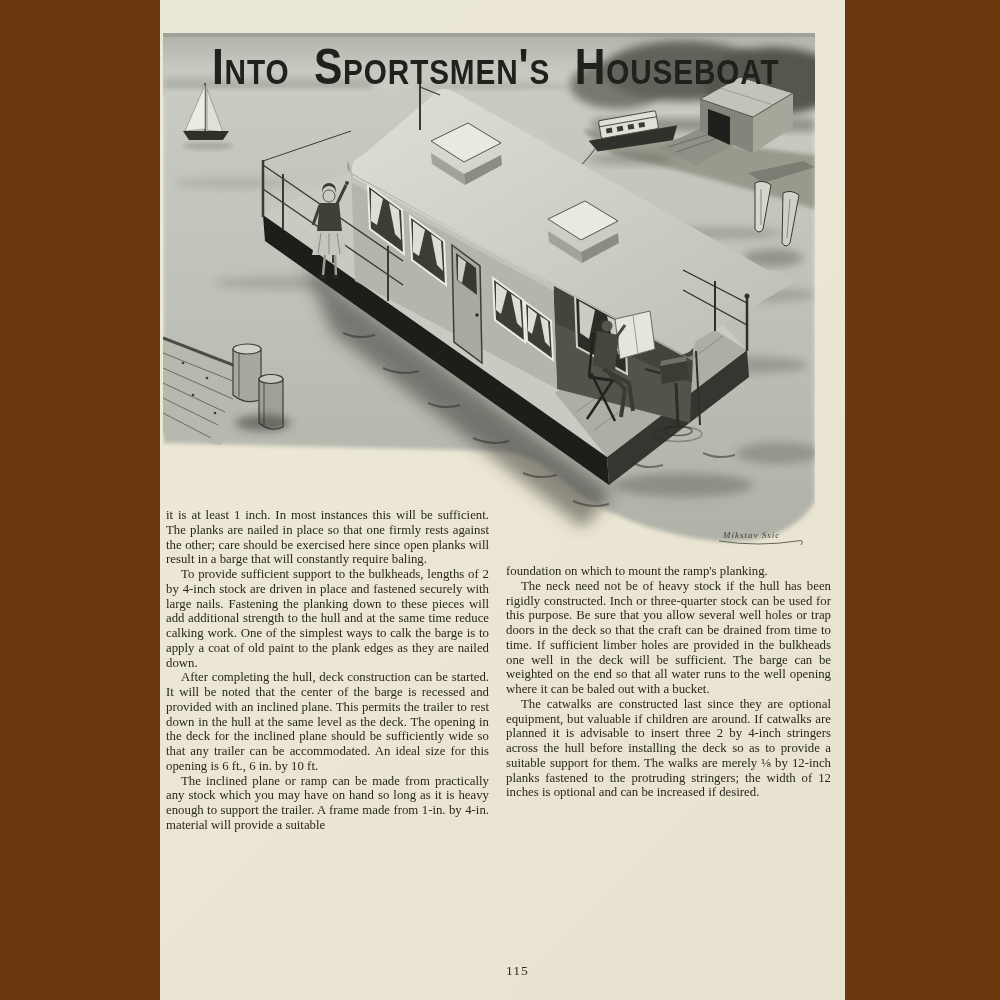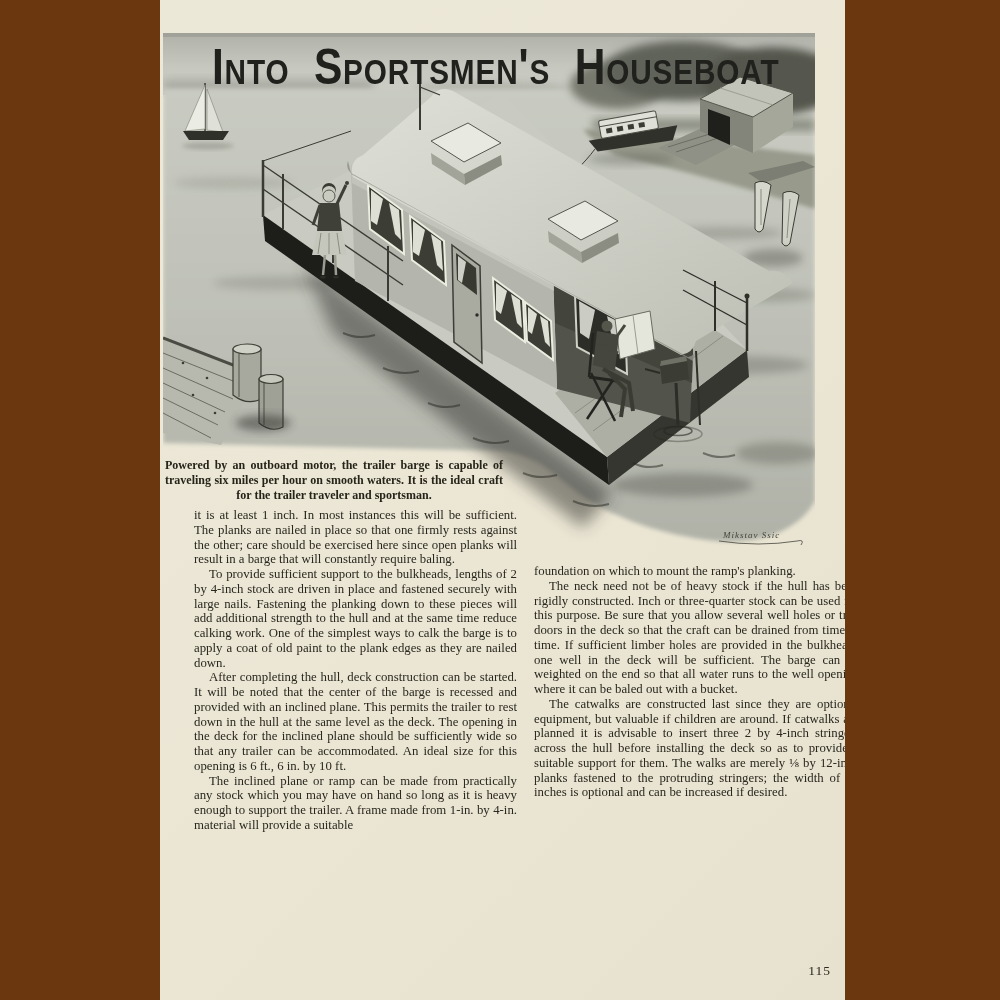--- a/index.html
+++ b/index.html
@@ -28,28 +28,28 @@
     letter-spacing:1px;word-spacing:14px;
     color:#20211d;
     transform:scaleX(0.85);transform-origin:50% 50%;
   }
   .caption{
     position:absolute;left:5px;top:458px;width:338px;
     font-weight:bold;font-size:12px;line-height:15px;
     text-align:justify;text-align-last:center;
     color:#262419;
   }
-  .col{position:absolute;font-size:12.8px;line-height:14.75px;color:#29271e;margin-left:28px;}
+  .col{position:absolute;font-size:12.8px;line-height:14.75px;color:#29271e;}
   .col p{margin:0;text-indent:15px;text-align:justify;}
   .col p:first-child{text-indent:0;}
   .col-left{left:6px;top:508px;width:323px;}
   .col-right{left:346px;top:564px;width:325px;}
   .page-num{
     position:absolute;left:346px;top:963px;width:325px;
-    text-align:right;font-size:13.5px;color:#2b291f;letter-spacing:1px;
+    font-size:13.5px;color:#2b291f;letter-spacing:1px;
   }
 </style>
 </head>
 <body>
 
 <div class="page">
 
   <svg class="illustration" viewBox="0 0 652 522" width="652" height="522">
     <defs>
       <filter id="b2" x="-30%" y="-30%" width="160%" height="160%">
@@ -321,21 +321,20 @@
     </g>
 
     <g>
       <text x="560" y="505" font-family="Liberation Serif, serif" font-style="italic" font-size="9" fill="#45453c" letter-spacing="1">Mikstav Ssic</text>
       <path d="M556,508 q40,6 78,0 q8,-2 4,4" stroke="#45453c" stroke-width="0.8" fill="none"></path>
     </g>
   </svg>
 
   <div class="masthead">Into Sportsmen's Houseboat</div>
 
-  <div class="caption">Powered by an outboard motor, the trailer barge is capable of traveling six miles per hour on smooth waters. It is the ideal craft for the trailer traveler and sportsman.</div>
 
   <div class="col col-left">
     <p>it is at least 1 inch.  In most instances this will be sufficient.  The planks are nailed in place so that one firmly rests against the other; care should be exercised here since open planks will result in a barge that will constantly require baling.</p>
     <p>To provide sufficient support to the bulkheads, lengths of 2 by 4-inch stock are driven in place and fastened securely with large nails.  Fastening the planking down to these pieces will add additional strength to the hull and at the same time reduce calking work.  One of the simplest ways to calk the barge is to apply a coat of old paint to the plank edges as they are nailed down.</p>
     <p>After completing the hull, deck construction can be started.  It will be noted that the center of the barge is recessed and provided with an inclined plane.  This permits the trailer to rest down in the hull at the same level as the deck.  The opening in the deck for the inclined plane should be sufficiently wide so that any trailer can be accommodated.  An ideal size for this opening is 6 ft., 6 in. by 10 ft.</p>
     <p>The inclined plane or ramp can be made from practically any stock which you may have on hand so long as it is heavy enough to support the trailer.  A frame made from 1-in. by 4-in. material will provide a suitable</p>
   </div>
 
   <div class="col col-right">
     <p>foundation on which to mount the ramp's planking.</p>

